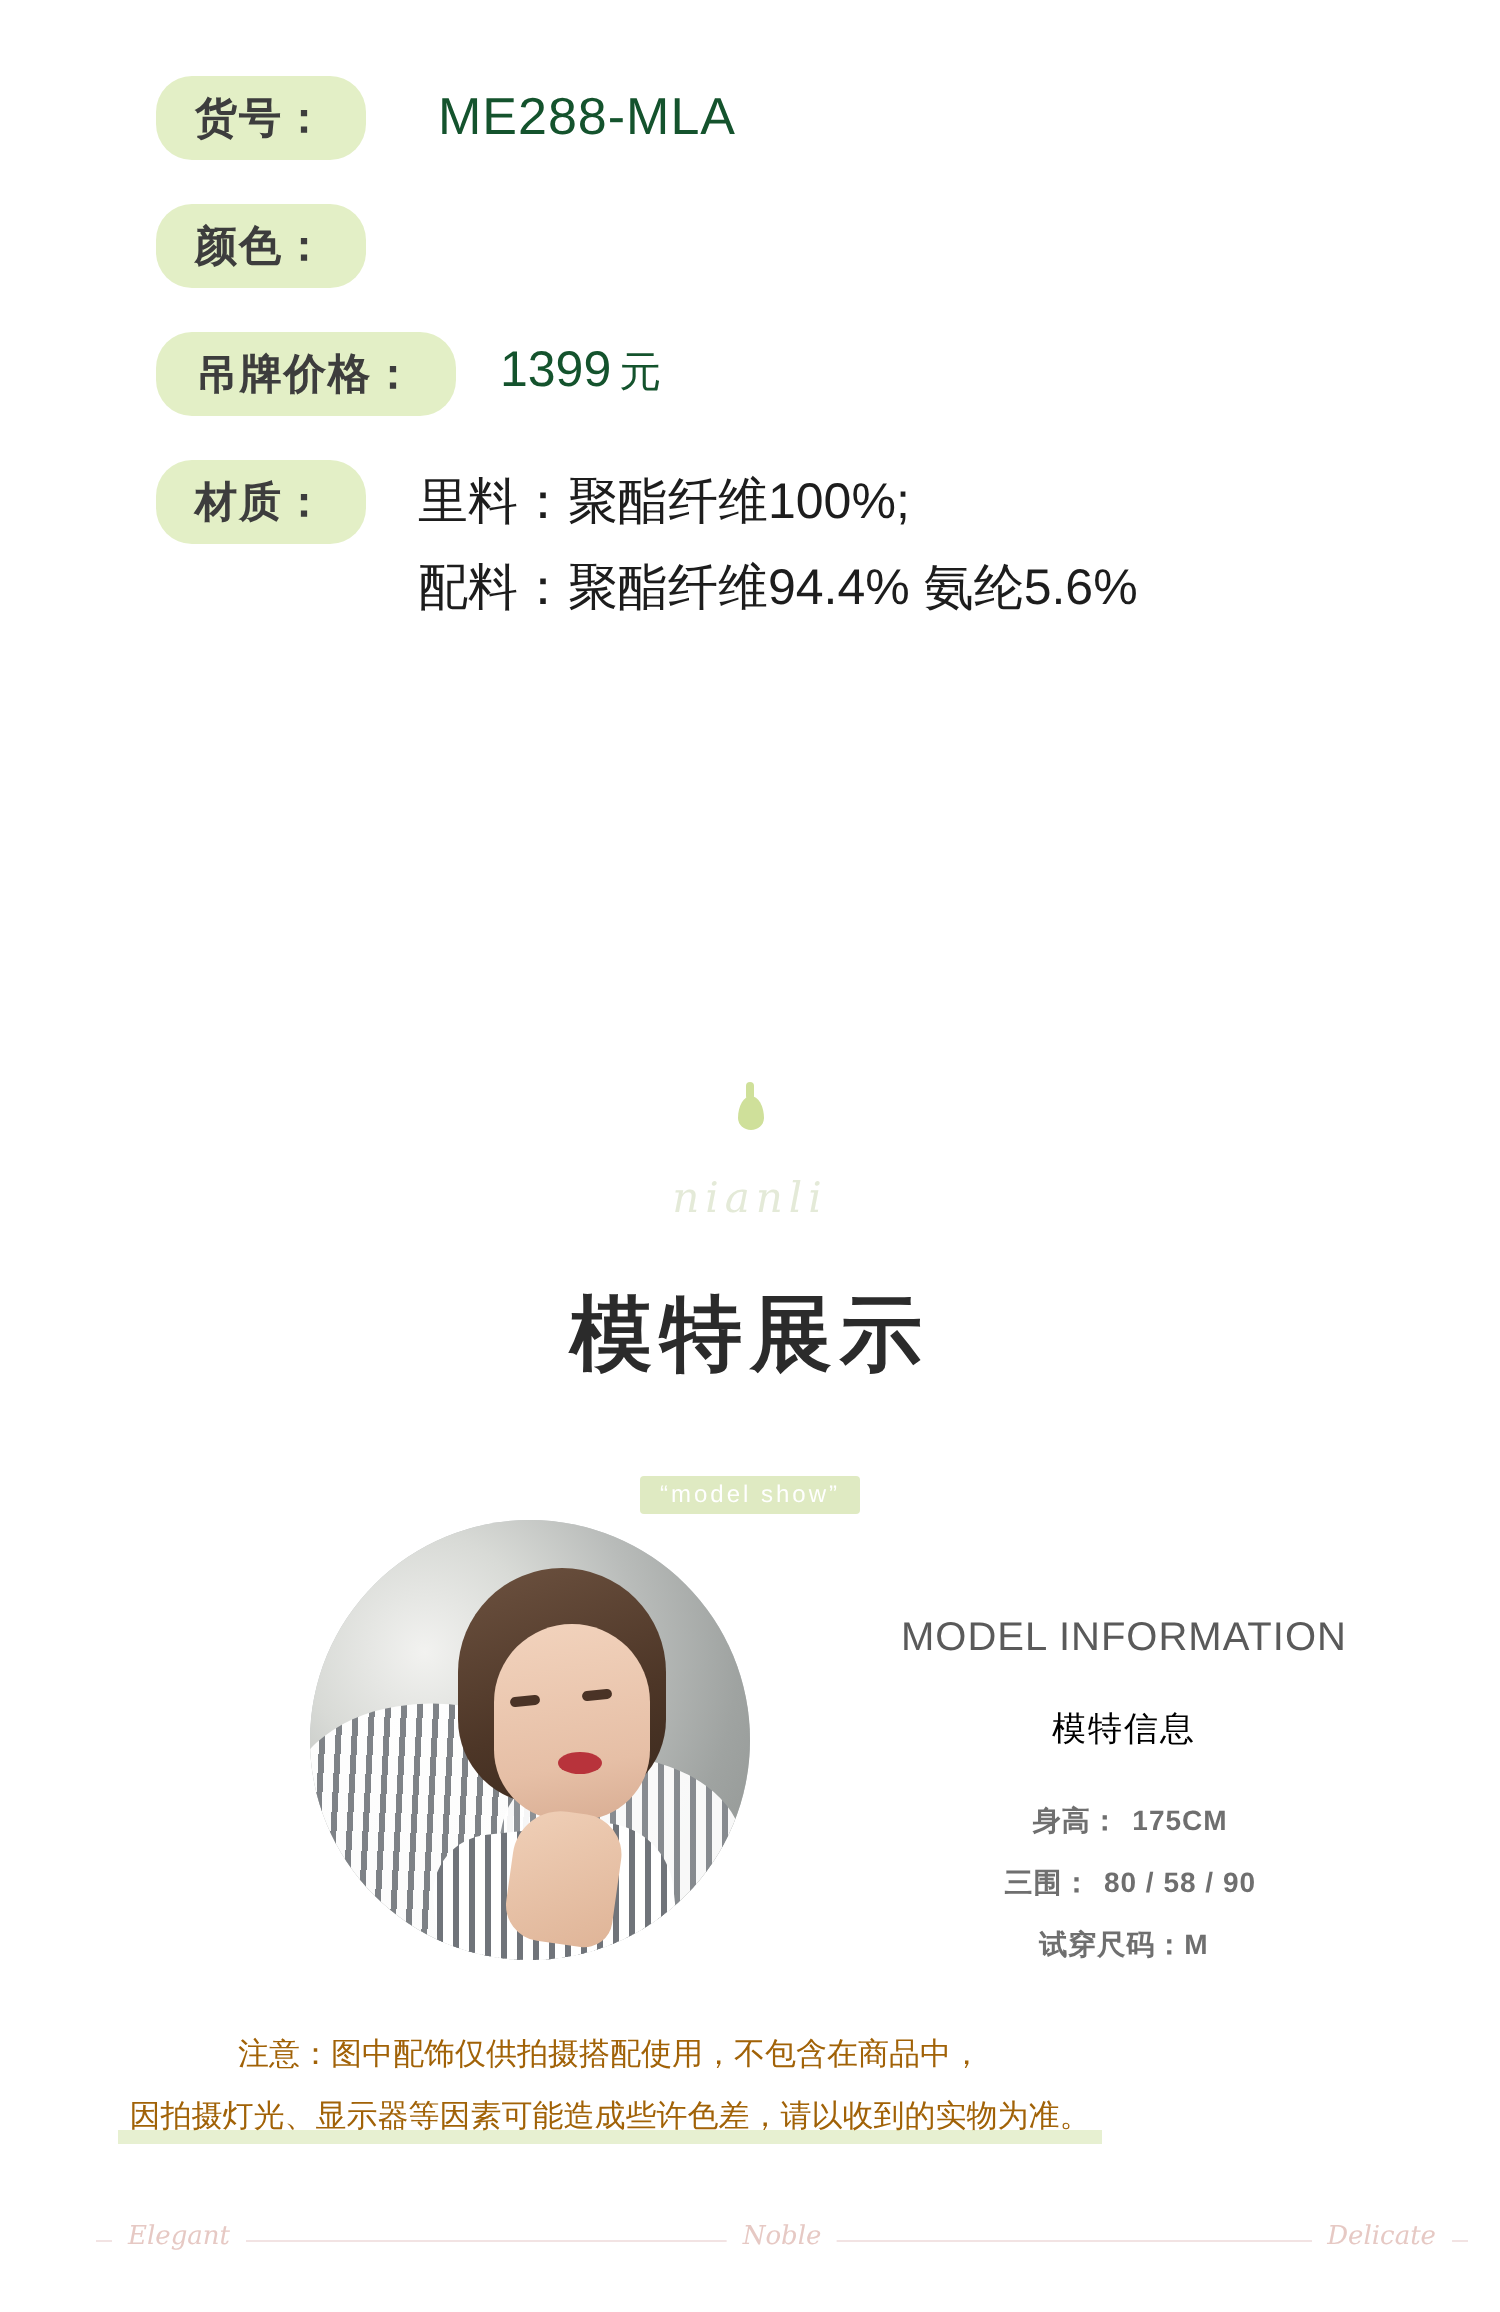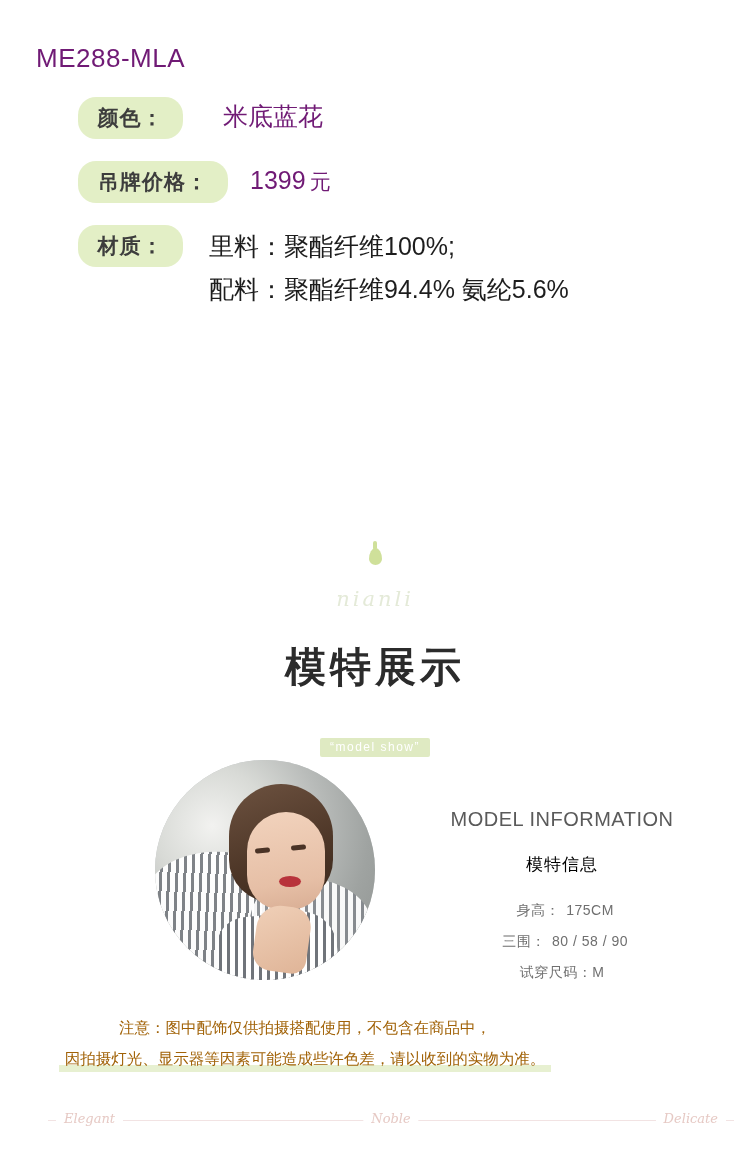--- a/index.html
+++ b/index.html
@@ -41,21 +41,21 @@
     box-sizing: border-box;
     font-family: "Liberation Sans", sans-serif;
   }
   .lbl-w1 { width: 105px; margin-left: 78px; }
   .lbl-w2 { width: 105px; margin-left: 78px; }
   .lbl-w3 { width: 150px; margin-left: 78px; }
   .lbl-w4 { width: 105px; margin-left: 78px; }
 
   .spec-value {
     font-size: 26px;
-    color: #701a75;
+    color: #14532d;
     line-height: 1.25;
     padding-top: 4px;
     text-align: right;
   }
   .v-code { margin-left: 36px; letter-spacing: 0.5px; }
   .v-color { margin-left: 40px; font-size: 25px; }
   .v-price { margin-left: 22px; font-size: 25px; }
   .v-price .unit { font-size: 21px; margin-left: 4px; }
 
   .material-lines {
@@ -245,20 +245,21 @@
     font-family: "Liberation Sans", sans-serif;
   }
   .mi-cn {
     margin-top: 22px;
     font-size: 17px;
     color: #000000;
     letter-spacing: 1px;
   }
   .mi-list {
     margin-top: 26px;
+    font-weight: bold;
   }
   .mi-item {
     font-size: 14px;
     color: #6f6f6f;
     margin-bottom: 13px;
     letter-spacing: 0.5px;
   }
   .mi-item .mi-key { display: inline-block; min-width: 56px; }
 
   
@@ -318,26 +319,26 @@
   .fw1 { left: 56px; }
   .fw2 { left: 50%; transform: translateX(-50%); }
   .fw3 { right: 56px; }
 </style>
 </head>
 <body>
 
 <div class="spec-block">
 
   <div class="spec-row">
+    <div class="spec-label lbl-w1">货号：</div>
     <div class="spec-value v-code">ME288-MLA</div>
   </div>
 
   <div class="spec-row">
     <div class="spec-label lbl-w2">颜色：</div>
-    <div class="spec-value v-color">米底蓝花</div>
   </div>
 
   <div class="spec-row">
     <div class="spec-label lbl-w3">吊牌价格：</div>
     <div class="spec-value v-price">
       <span>1399</span><span class="unit">元</span>
     </div>
   </div>
 
   <div class="spec-row">

